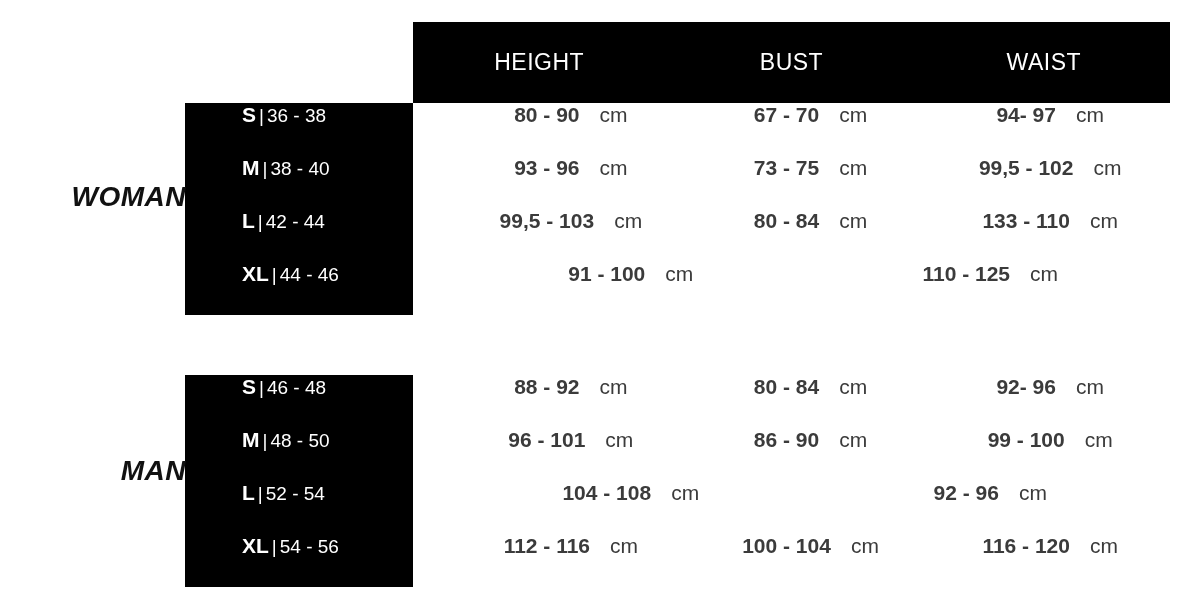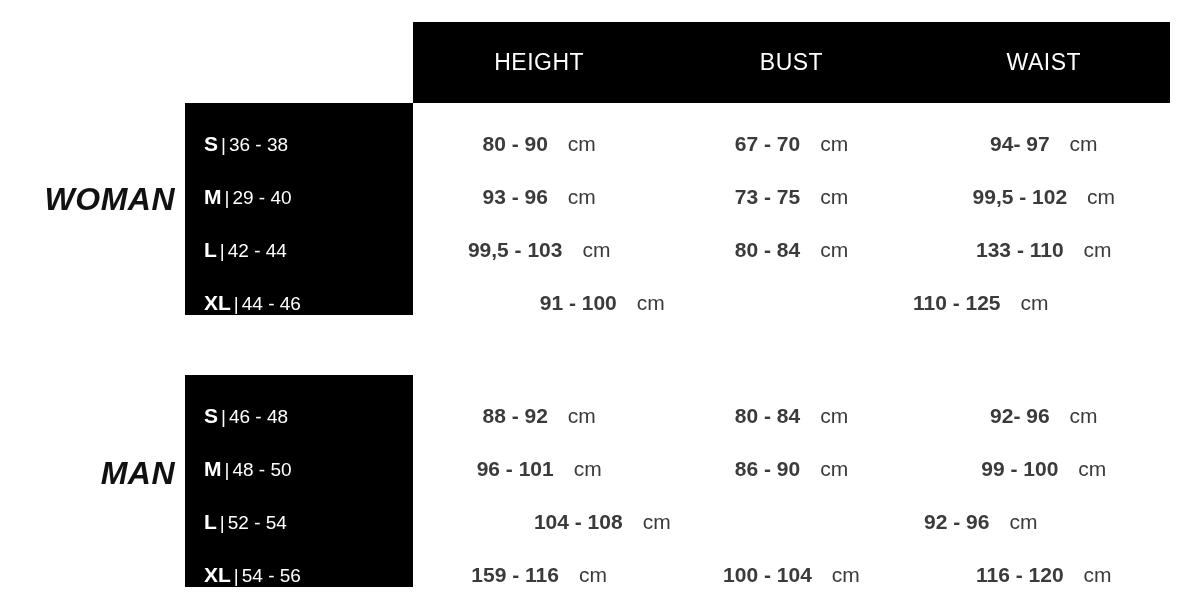--- a/index.html
+++ b/index.html
@@ -65,43 +65,45 @@
     font-size: 23px;
     letter-spacing: 0.5px;
     font-weight: 400;
   }
 
   
   .group-title {
     position: absolute;
     font-style: italic;
     font-weight: bold;
-    font-size: 32px;
+    font-size: 28px;
     color: #111111;
     letter-spacing: 0.5px;
     text-align: right;
     width: 175px;
     left: 0;
+    padding-left: 11px;
   }
   .group-title.woman { top: 181px; }
   .group-title.man   { top: 455px; }
 
   
   .rows {
     position: absolute;
     left: 185px;
     width: 985px;
   }
   .rows.woman { top: 103px; }
   .rows.man   { top: 375px; }
 
   .row {
     display: flex;
-    align-items: flex-end;
+    align-items: flex-start;
     height: 53px;
+    margin-left: 38px;
   }
 
   .size-cell {
     width: 228px;
     box-sizing: border-box;
     padding-left: 19px;
     color: #ffffff;
     font-size: 19px;
     white-space: nowrap;
     z-index: 3;
@@ -163,21 +165,21 @@
       <div class="meas-cell">
         <span class="v">67 - 70</span><span class="u">cm</span>
       </div>
       <div class="meas-cell">
         <span class="v">94- 97</span><span class="u">cm</span>
       </div>
     </div>
 
     <div class="row">
       <div class="size-cell">
-        <span class="sz">M</span><span class="sep">|</span><span class="eu">29 - 40</span>
+        <span class="sz">M</span><span class="sep">|</span><span class="eu">38 - 40</span>
       </div>
       <div class="meas-cell">
         <span class="v">93 - 96</span><span class="u">cm</span>
       </div>
       <div class="meas-cell">
         <span class="v">73 - 75</span><span class="u">cm</span>
       </div>
       <div class="meas-cell">
         <span class="v">99,5 - 102</span><span class="u">cm</span>
       </div>
@@ -256,21 +258,21 @@
       <div class="meas-cell">
         <span class="v">92 - 96</span><span class="u">cm</span>
       </div>
     </div>
 
     <div class="row">
       <div class="size-cell">
         <span class="sz">XL</span><span class="sep">|</span><span class="eu">54 - 56</span>
       </div>
       <div class="meas-cell">
-        <span class="v">159 - 116</span><span class="u">cm</span>
+        <span class="v">112 - 116</span><span class="u">cm</span>
       </div>
       <div class="meas-cell">
         <span class="v">100 - 104</span><span class="u">cm</span>
       </div>
       <div class="meas-cell">
         <span class="v">116 - 120</span><span class="u">cm</span>
       </div>
     </div>
 
   </div>

